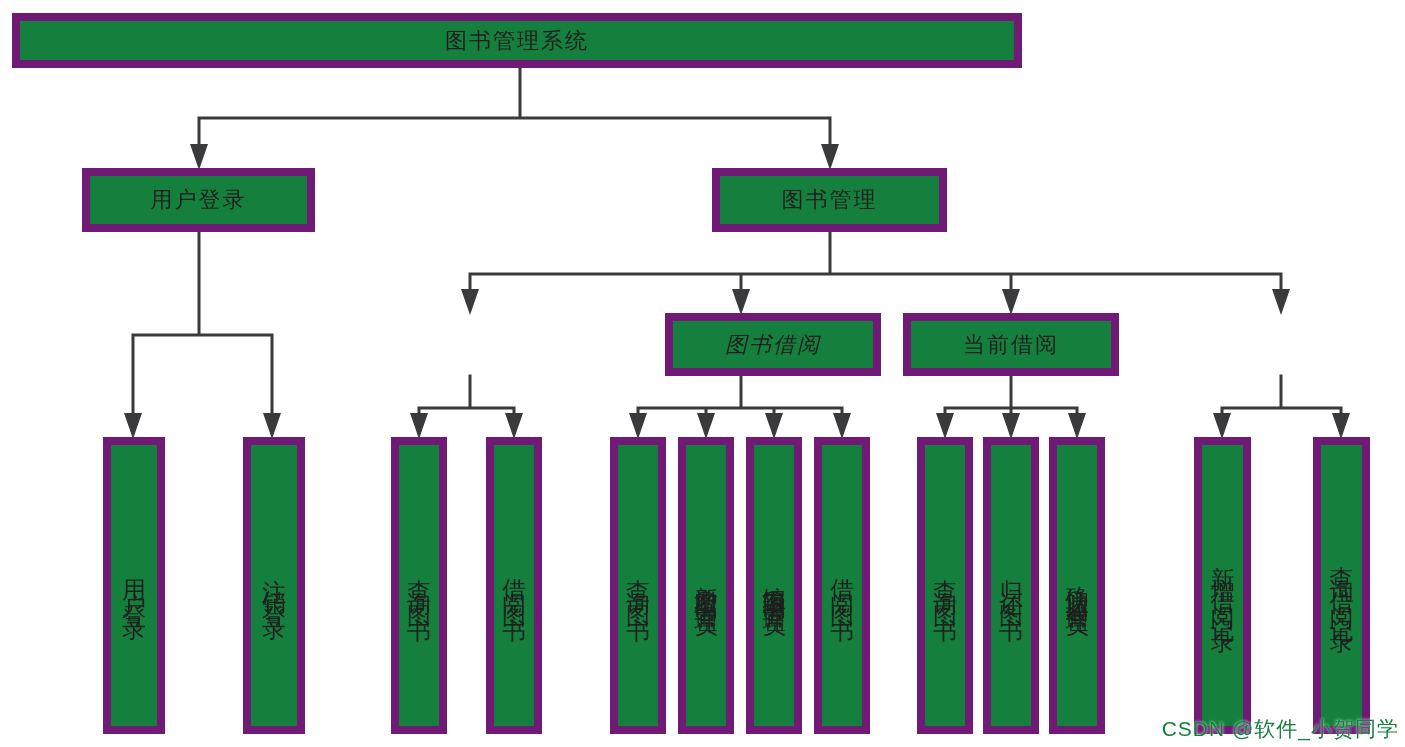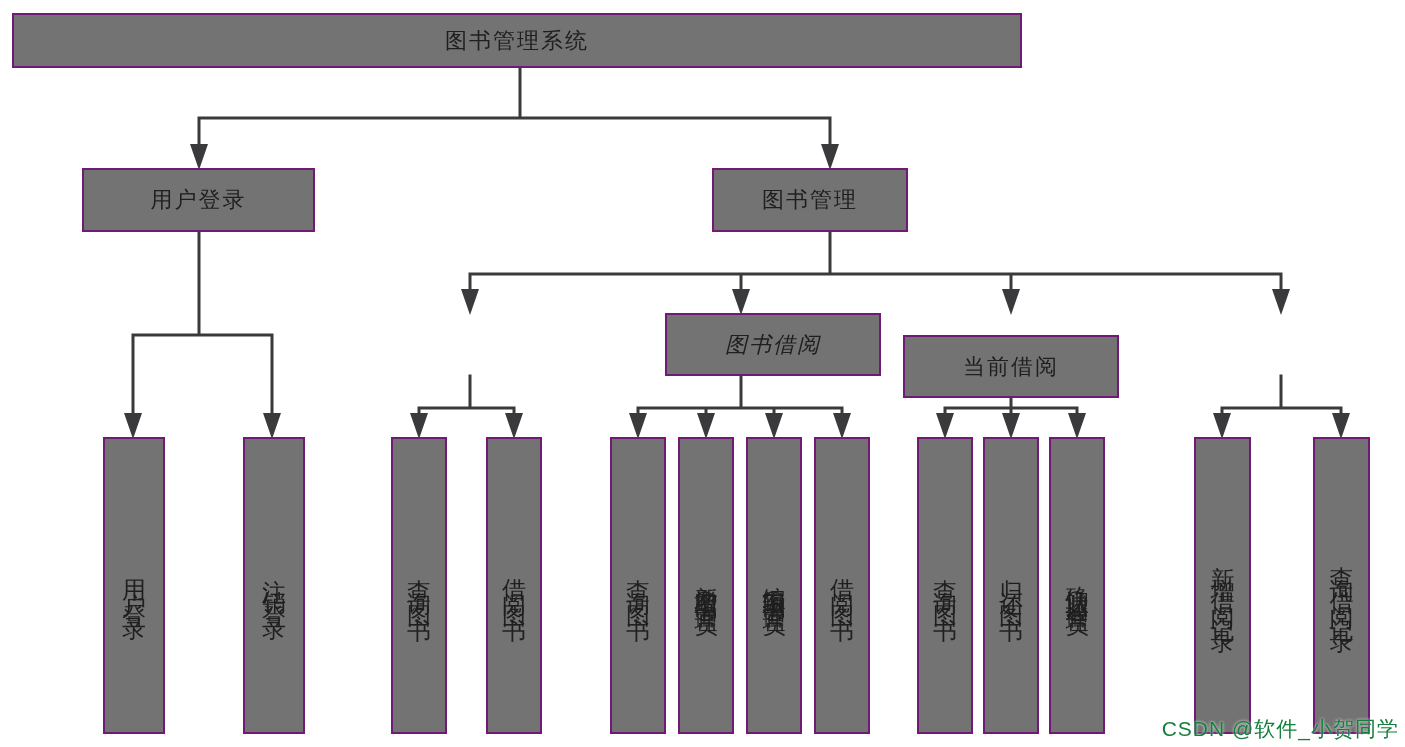--- a/index.html
+++ b/index.html
@@ -8,22 +8,22 @@
     position:relative;
     width:1405px;height:747px;
     background:#ffffff;
     font-family:"Liberation Sans", sans-serif;
     overflow:hidden;
   }
   .connectors{position:absolute;left:0;top:0;width:1405px;height:747px;}
   .box{
     position:absolute;
     box-sizing:border-box;
-    background:#737373;
-    border:2px solid #701a75;
+    background:#15803d;
+    border:8px solid #701a75;
     display:flex;
     align-items:center;
     justify-content:center;
     color:#1f1f1f;
   }
   .hlabel{
     font-size:22px;
     letter-spacing:2px;
     color:#1f1f1f;
     white-space:nowrap;
@@ -97,28 +97,28 @@
     </g>
   </svg>
 
   <div class="box" style="left:12px;top:13px;width:1010px;height:55px;">
     <span class="hlabel">图书管理系统</span>
   </div>
 
   <div class="box" style="left:82px;top:168px;width:233px;height:64px;">
     <span class="hlabel">用户登录</span>
   </div>
-  <div class="box" style="left:712px;top:168px;width:196px;height:64px;text-align:center;">
+  <div class="box" style="left:712px;top:168px;width:235px;height:64px;text-align:center;">
     <span class="hlabel">图书管理</span>
   </div>
 
   <div class="box" style="left:665px;top:313px;width:216px;height:63px;font-style:italic;">
     <span class="hlabel">图书借阅</span>
   </div>
-  <div class="box" style="left:903px;top:313px;width:216px;height:63px;margin-top:22px;">
+  <div class="box" style="left:903px;top:313px;width:216px;height:63px;">
     <span class="hlabel">当前借阅</span>
   </div>
 
   <div class="box leaf" style="left:103px;width:62px;">
     <span class="vtext">用户登录</span>
   </div>
   <div class="box leaf" style="left:243px;width:62px;">
     <span class="vtext">注销登录</span>
   </div>
 

